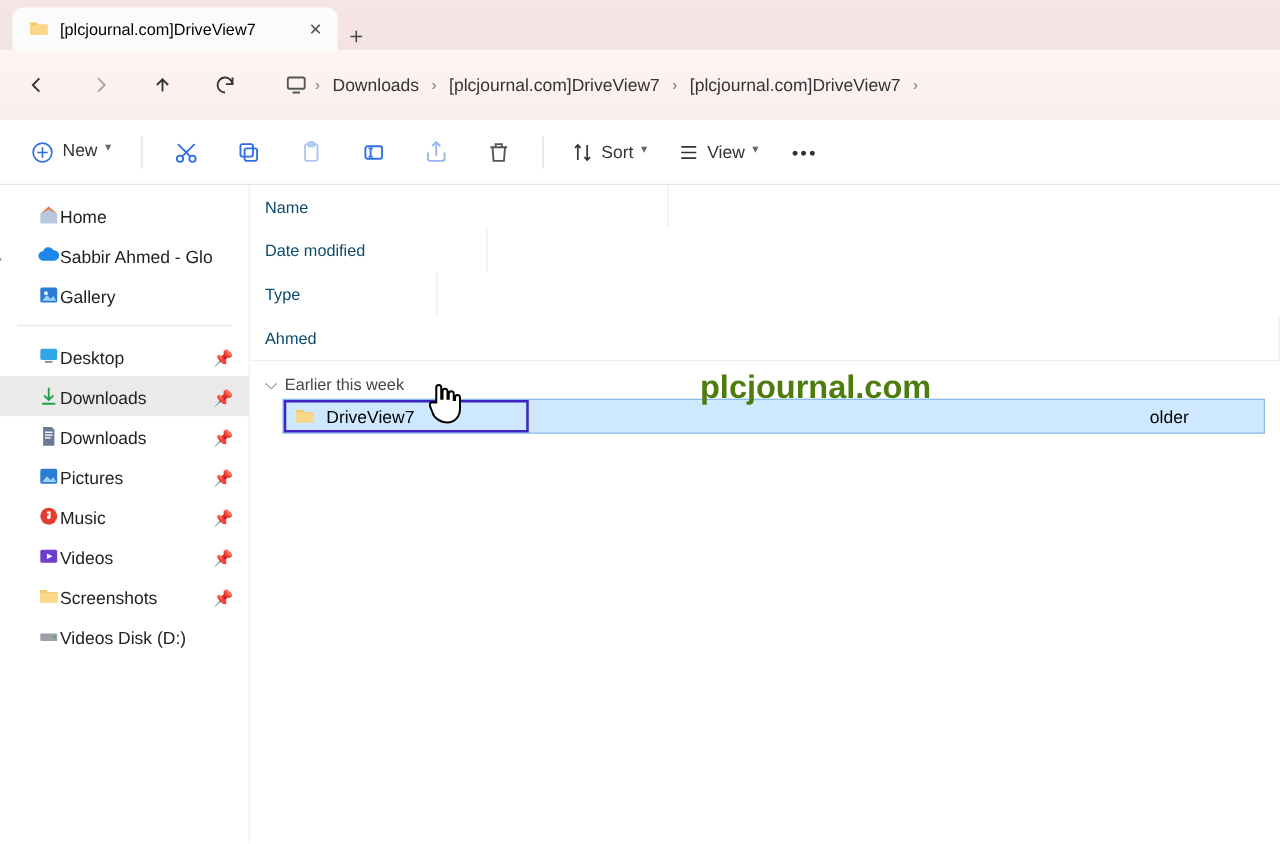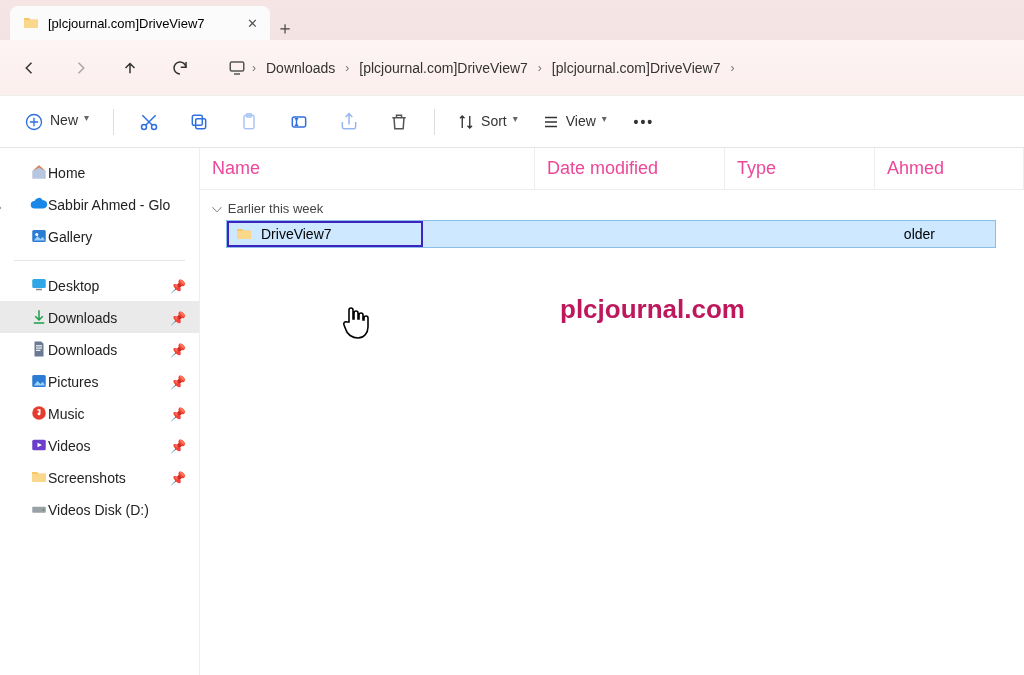--- a/index.html
+++ b/index.html
@@ -28,33 +28,33 @@
   
   .main { display: flex; height: calc(675px - 40px - 56px - 52px); }
   .sidebar { width: 200px; border-right: 1px solid #eee; padding-top: 8px; }
   .sb-item { display: flex; align-items: flex-end; padding: 7px 30px; font-size: 14px; color: #222; position: relative; }
   .sb-item.sel { background: #eaeaea; }
   .sb-item .pin { position: absolute; right: 12px; color: #888; font-size: 13px; }
   .sb-exp { position: absolute; left: -2px; color: #888; font-size: 11px; }
   .sb-sep { height: 1px; background: #e5e5e5; margin: 8px 14px; }
 
   .content { flex: 1; }
-  .colhead { display: flex; border-bottom: 1px solid #eee; font-size: 18px; color: #ec4899; }
+  .colhead { display: flex; border-bottom: 1px solid #eee; font-size: 13px; color: #0c4a6e; flex-direction: column; }
   .colhead div { padding: 10px 12px; border-right: 1px solid #eee; }
   .c-name { width: 335px; }
   .c-date { width: 190px; }
   .c-type { width: 150px; }
   .c-size { flex: 1; }
 
   .group { padding: 10px 12px 4px 12px; font-size: 13px; color: #444; display: flex; align-items: center; gap: 6px; }
-  .row { display: flex; align-items: center; height: 28px; font-size: 14px; background: #cde8ff; border: 1px solid #8abde8; margin: 0 28px 0 26px; position: relative; }
+  .row { display: flex; align-items: center; height: 28px; font-size: 14px; background: #cde8ff; border: 1px solid #8abde8; margin: 0 12px 0 26px; position: relative; }
   .row .namecell { width: 196px; border: 2px solid #3a24c2; height: 100%; display: flex; align-items: center; gap: 8px; padding-left: 6px; }
   .row .rest { display: flex; align-items: center; padding-left: 100px; }
 
-  .watermark { position: absolute; left: 560px; top: 294px; font-size: 26px; font-weight: bold; color: #be185d; pointer-events: none; }
+  .watermark { position: absolute; left: 560px; top: 294px; font-size: 26px; font-weight: bold; color: #4d7c0f; pointer-events: none; }
 
   .cursor { position: absolute; left: 340px; top: 304px; width: 30px; height: 34px; pointer-events: none; }
 
   
   .ic { display: inline-flex; width: 18px; height: 18px; align-items: center; justify-content: center; }
 </style>
 </head>
 <body>
 
 <div class="tabbar">

